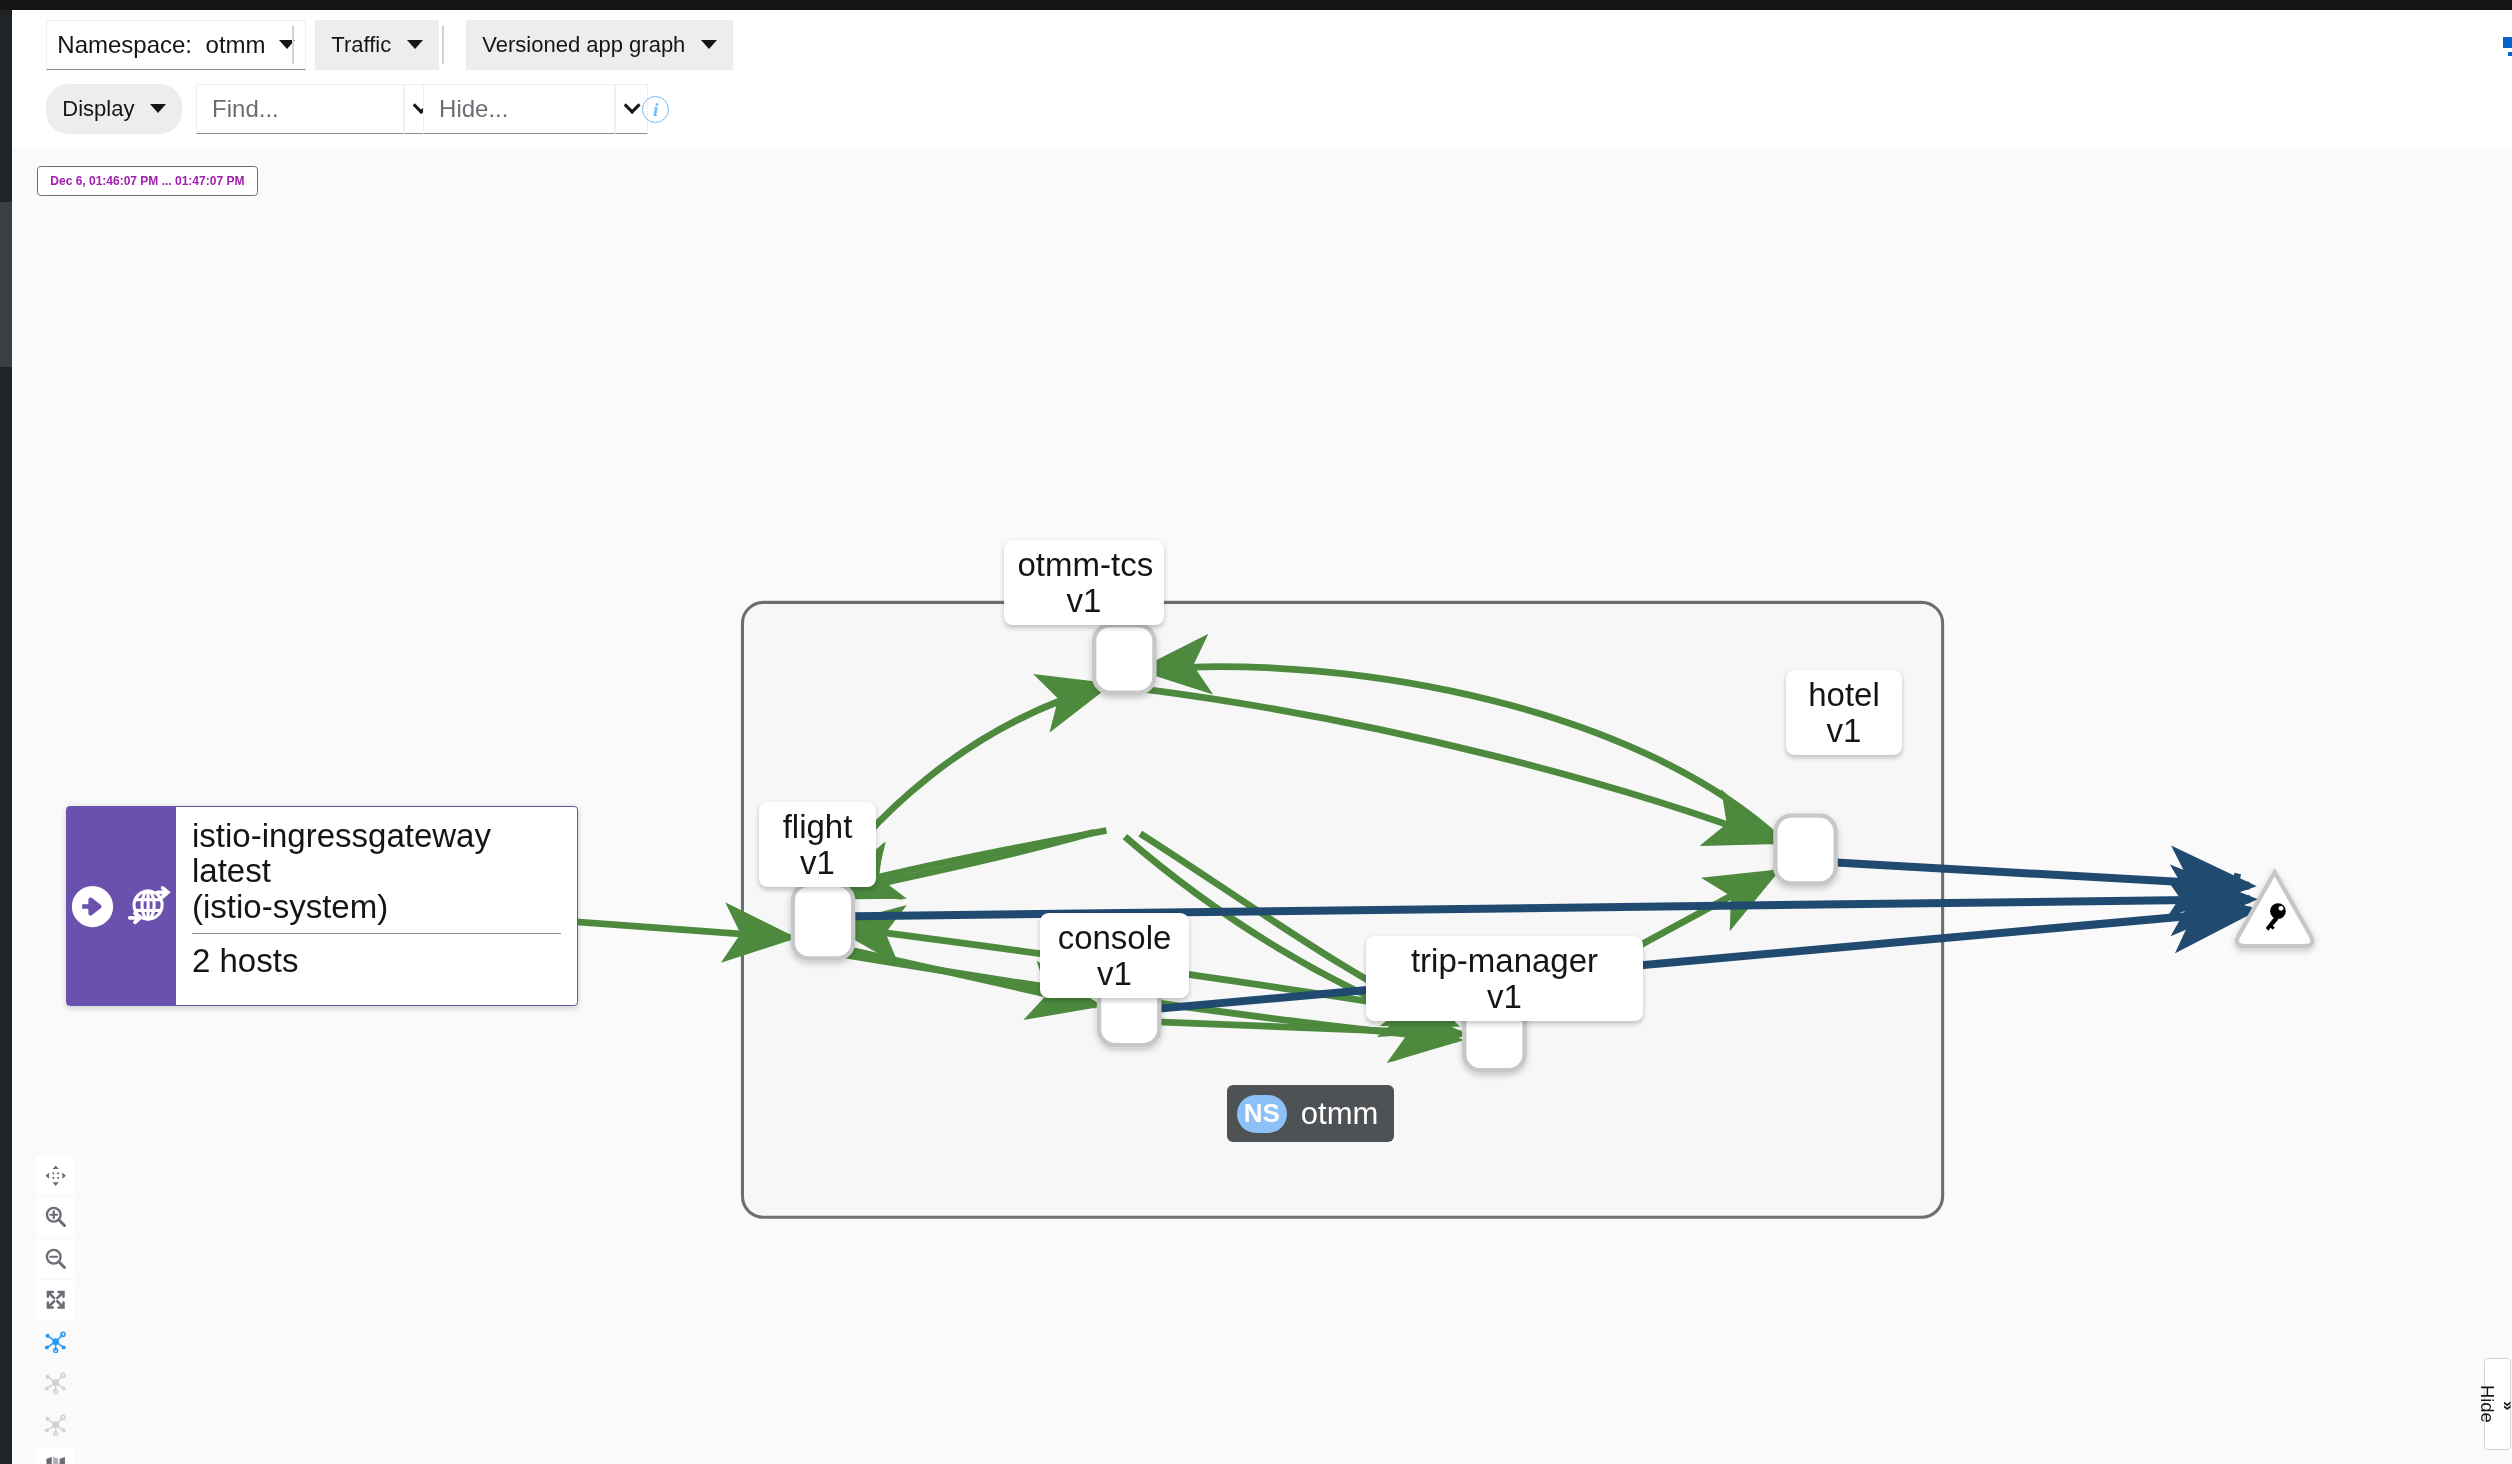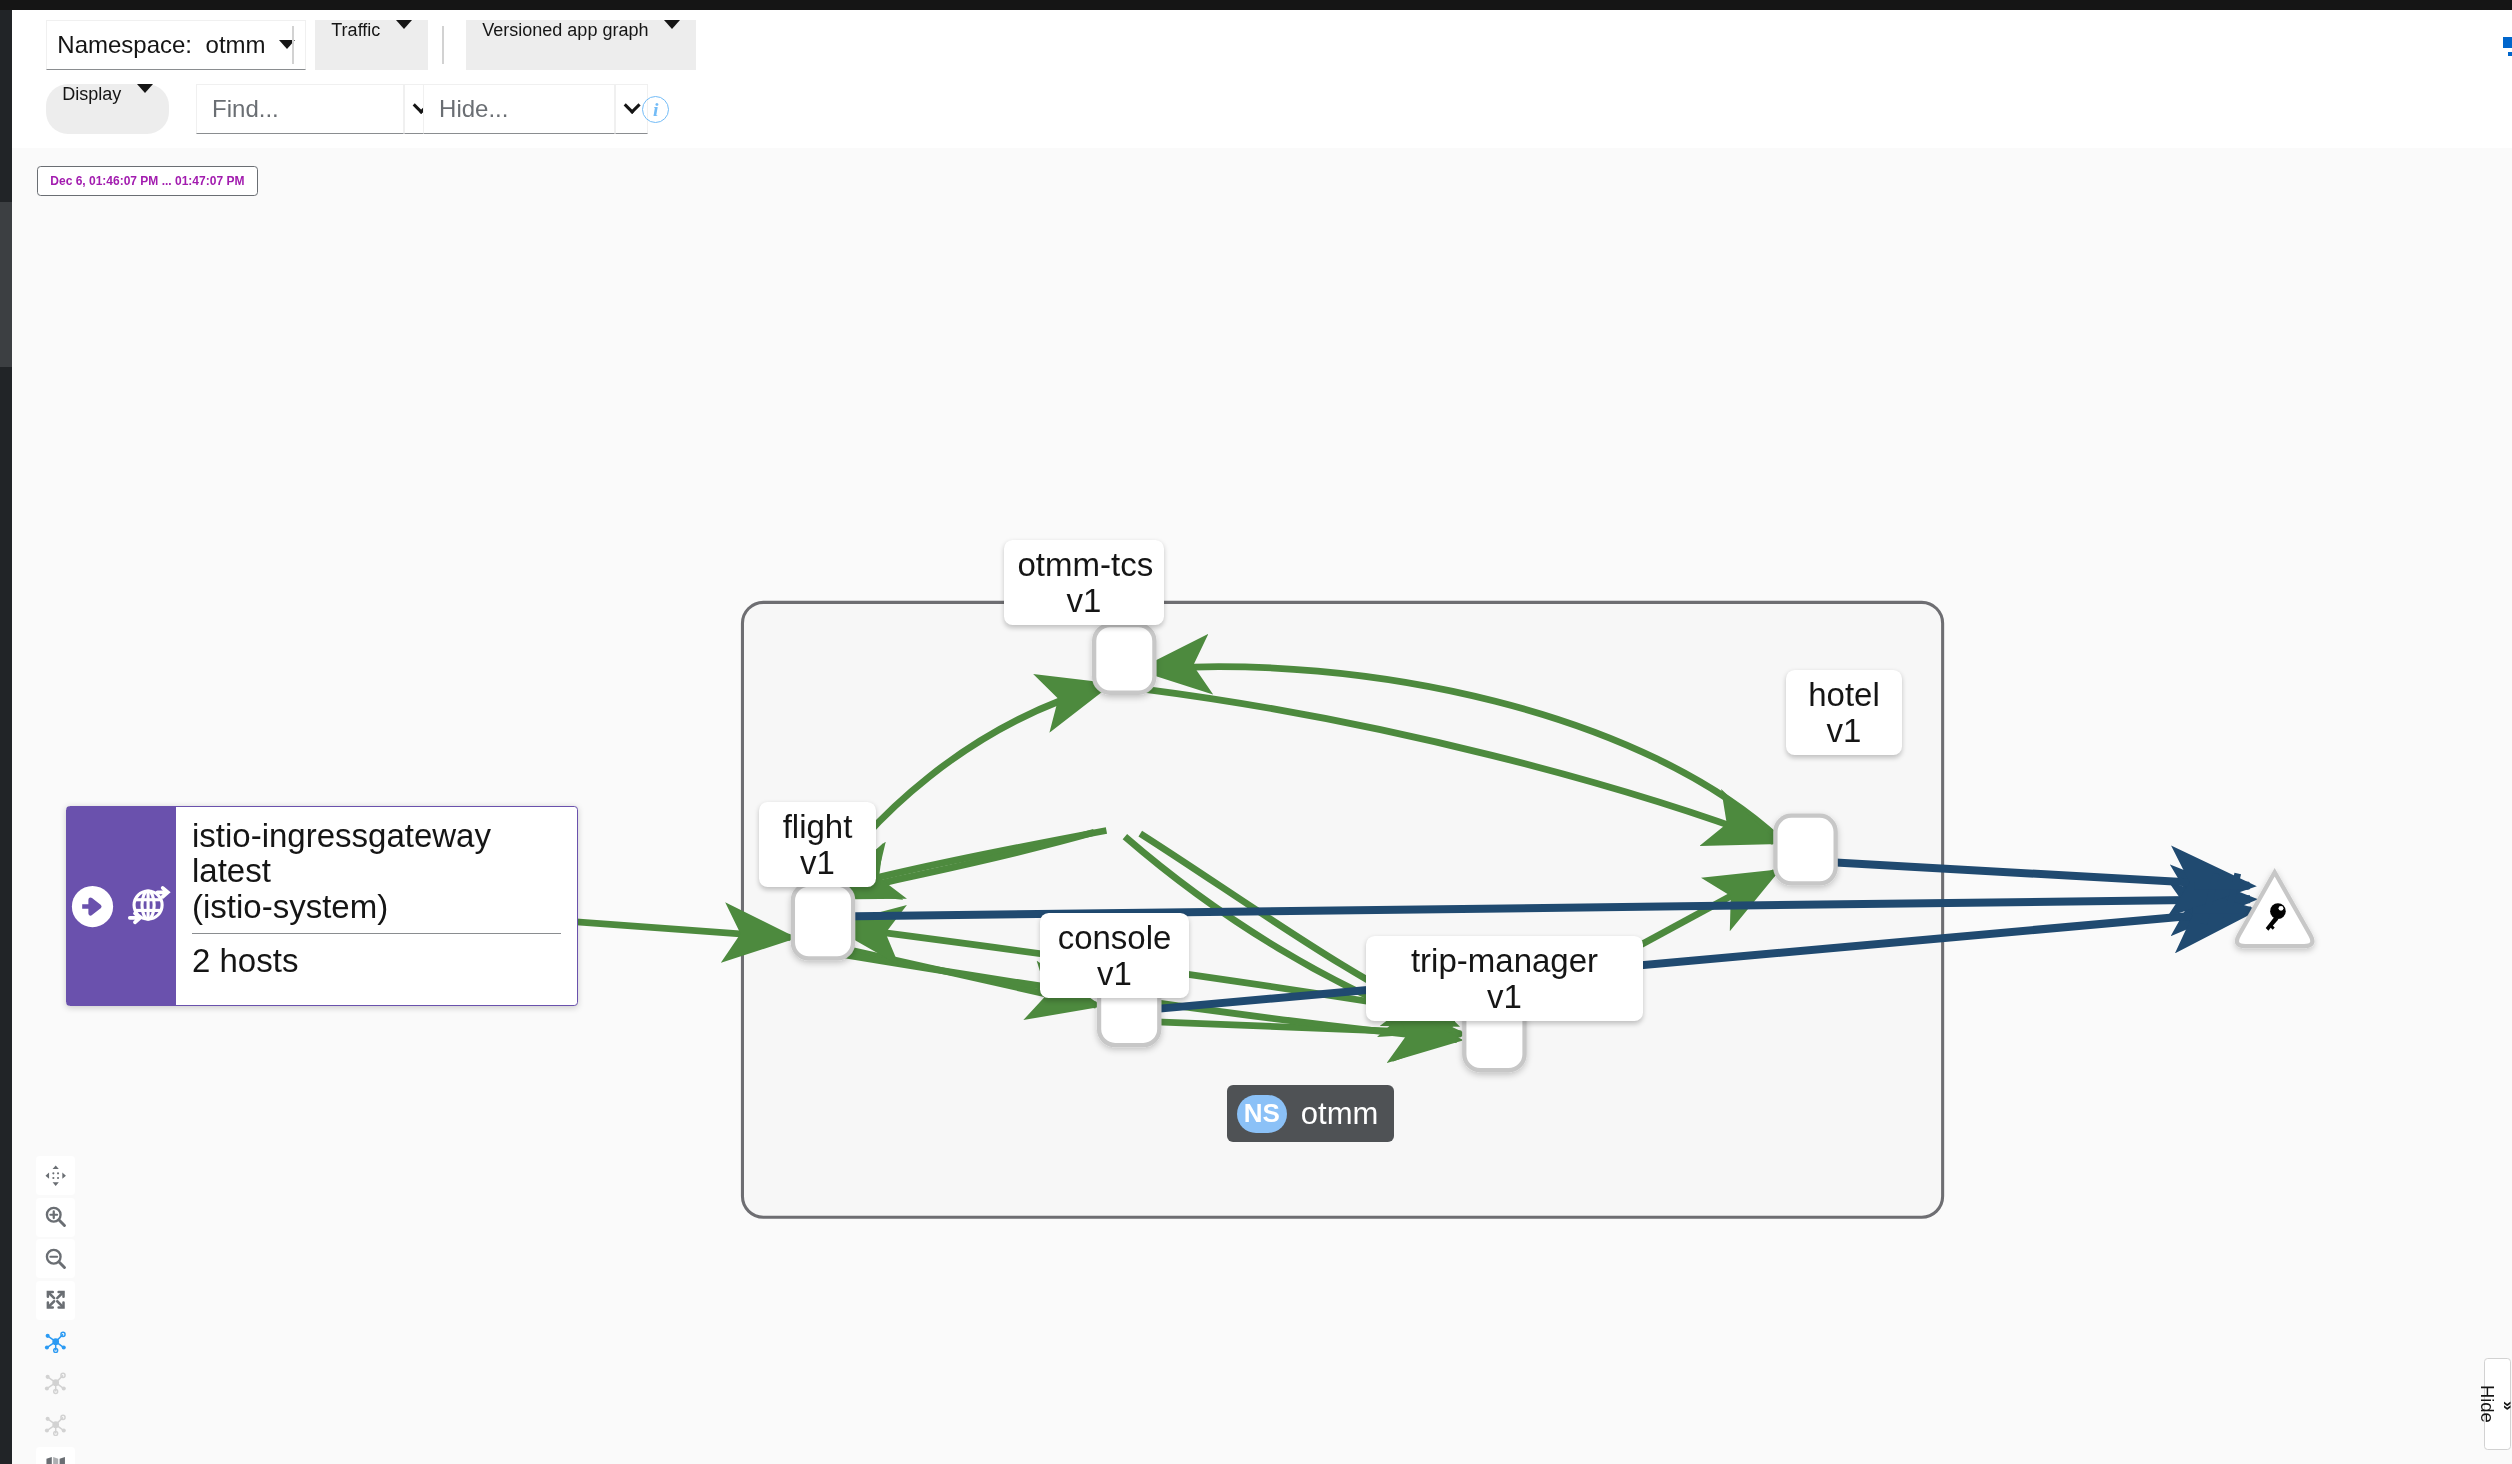--- a/index.html
+++ b/index.html
@@ -59,24 +59,24 @@
     color: #151515;
     white-space: nowrap;
     cursor: pointer;
   }
   .pf-btn {
     position: absolute;
     height: 50px;
     background: #ededed;
     border: none;
     display: flex;
-    align-items: flex-start;
+    align-items: center;
     padding: 0 16px;
     gap: 16px;
-    font-size: 18px;
+    font-size: 22px;
     color: #151515;
     white-space: nowrap;
     cursor: pointer;
     font-family: "Liberation Sans", sans-serif;
   }
   .caret {
     width: 0; height: 0;
     border-left: 8px solid transparent;
     border-right: 8px solid transparent;
     border-top: 9.2px solid #151515;

